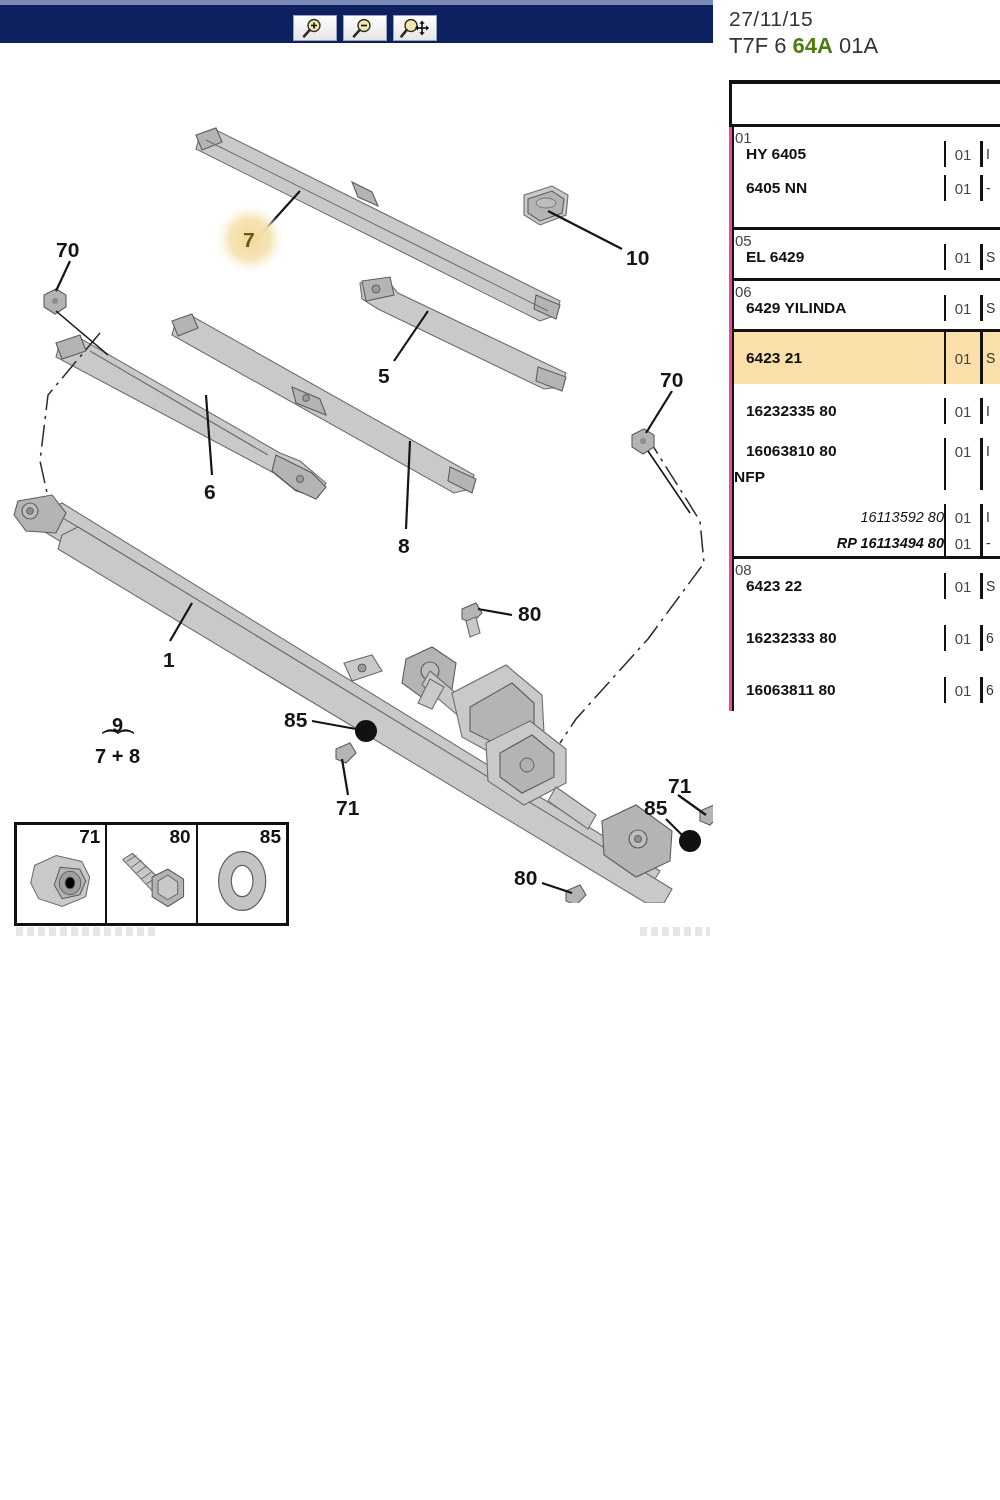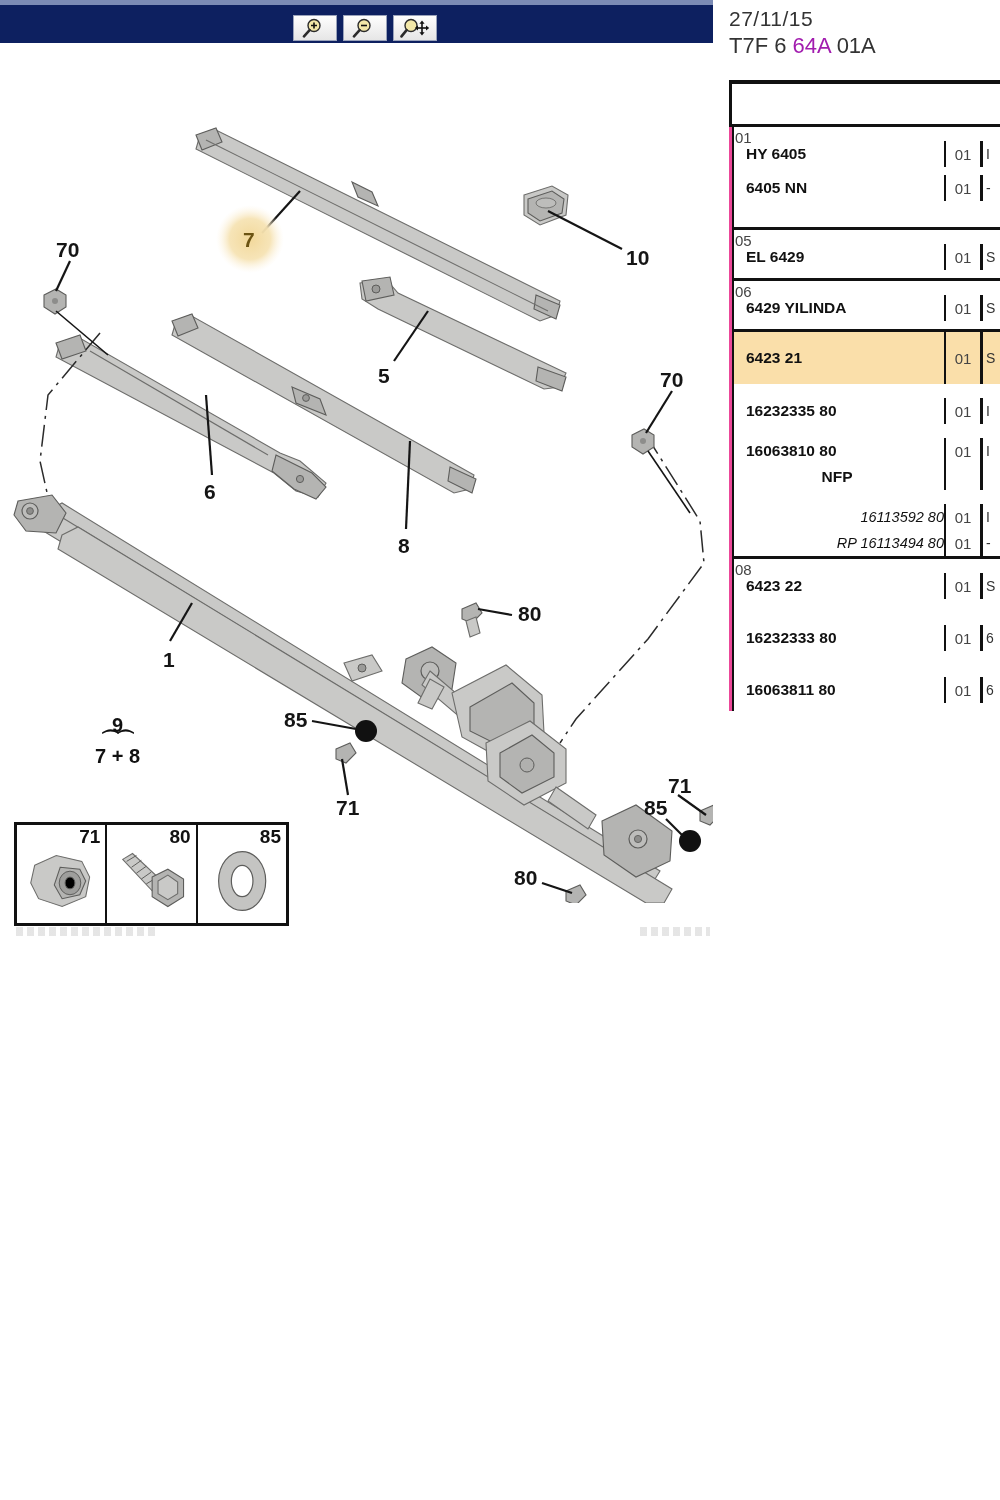--- a/index.html
+++ b/index.html
@@ -101,21 +101,21 @@
   }
   #table-head{
     position:absolute;left:16px;top:6px;width:271px;
   }
   #table-head .date{
     font-size:21px;color:#333;letter-spacing:.5px;line-height:26px;
   }
   #table-head .code{
     font-size:22px;color:#333;line-height:28px;white-space:nowrap;
   }
-  #table-head .code b{color:#a21caf;font-weight:normal;margin-top:36px;}
+  #table-head .code b{color:#4d7c0f;font-weight:bold;margin-top:36px;}
   #head-rule{
     position:absolute;left:16px;top:80px;width:271px;height:4px;background:#111;
   }
   #blank-band{
     position:absolute;left:16px;top:84px;width:271px;height:40px;
     border-left:3px solid #111;box-sizing:border-box;
   }
   #band-rule{
     position:absolute;left:16px;top:124px;width:271px;height:3px;background:#111;
   }
@@ -143,23 +143,23 @@
     display:flex;align-items:center;
     min-height:26px;
     box-sizing:border-box;
   }
   .prow.hl{background:#fadfaa;}
   .pref{
     flex:1;padding-left:12px;
     font-size:15.5px;font-weight:bold;color:#111;white-space:nowrap;
   }
   .pref.ital{font-weight:normal;font-style:italic;font-size:14.5px;text-align:right;}
-  .pref.ital.ind{padding-left:48px;}
+  .pref.ital.ind{padding-left:48px;font-weight:bold;}
   .pref.nfp{
-    font-weight:bold;text-align:center;padding-right:4px;padding-left:0;
+    font-weight:bold;text-align:left;padding-right:4px;padding-left:0;
   }
   .pqty{
     width:34px;min-width:34px;text-align:center;
     font-size:15px;color:#444;
     border-left:2px solid #111;
     align-self:stretch;display:flex;align-items:center;justify-content:center;
   }
   .pdesc{
     width:14px;min-width:14px;overflow:hidden;white-space:nowrap;
     font-size:14px;color:#333;

